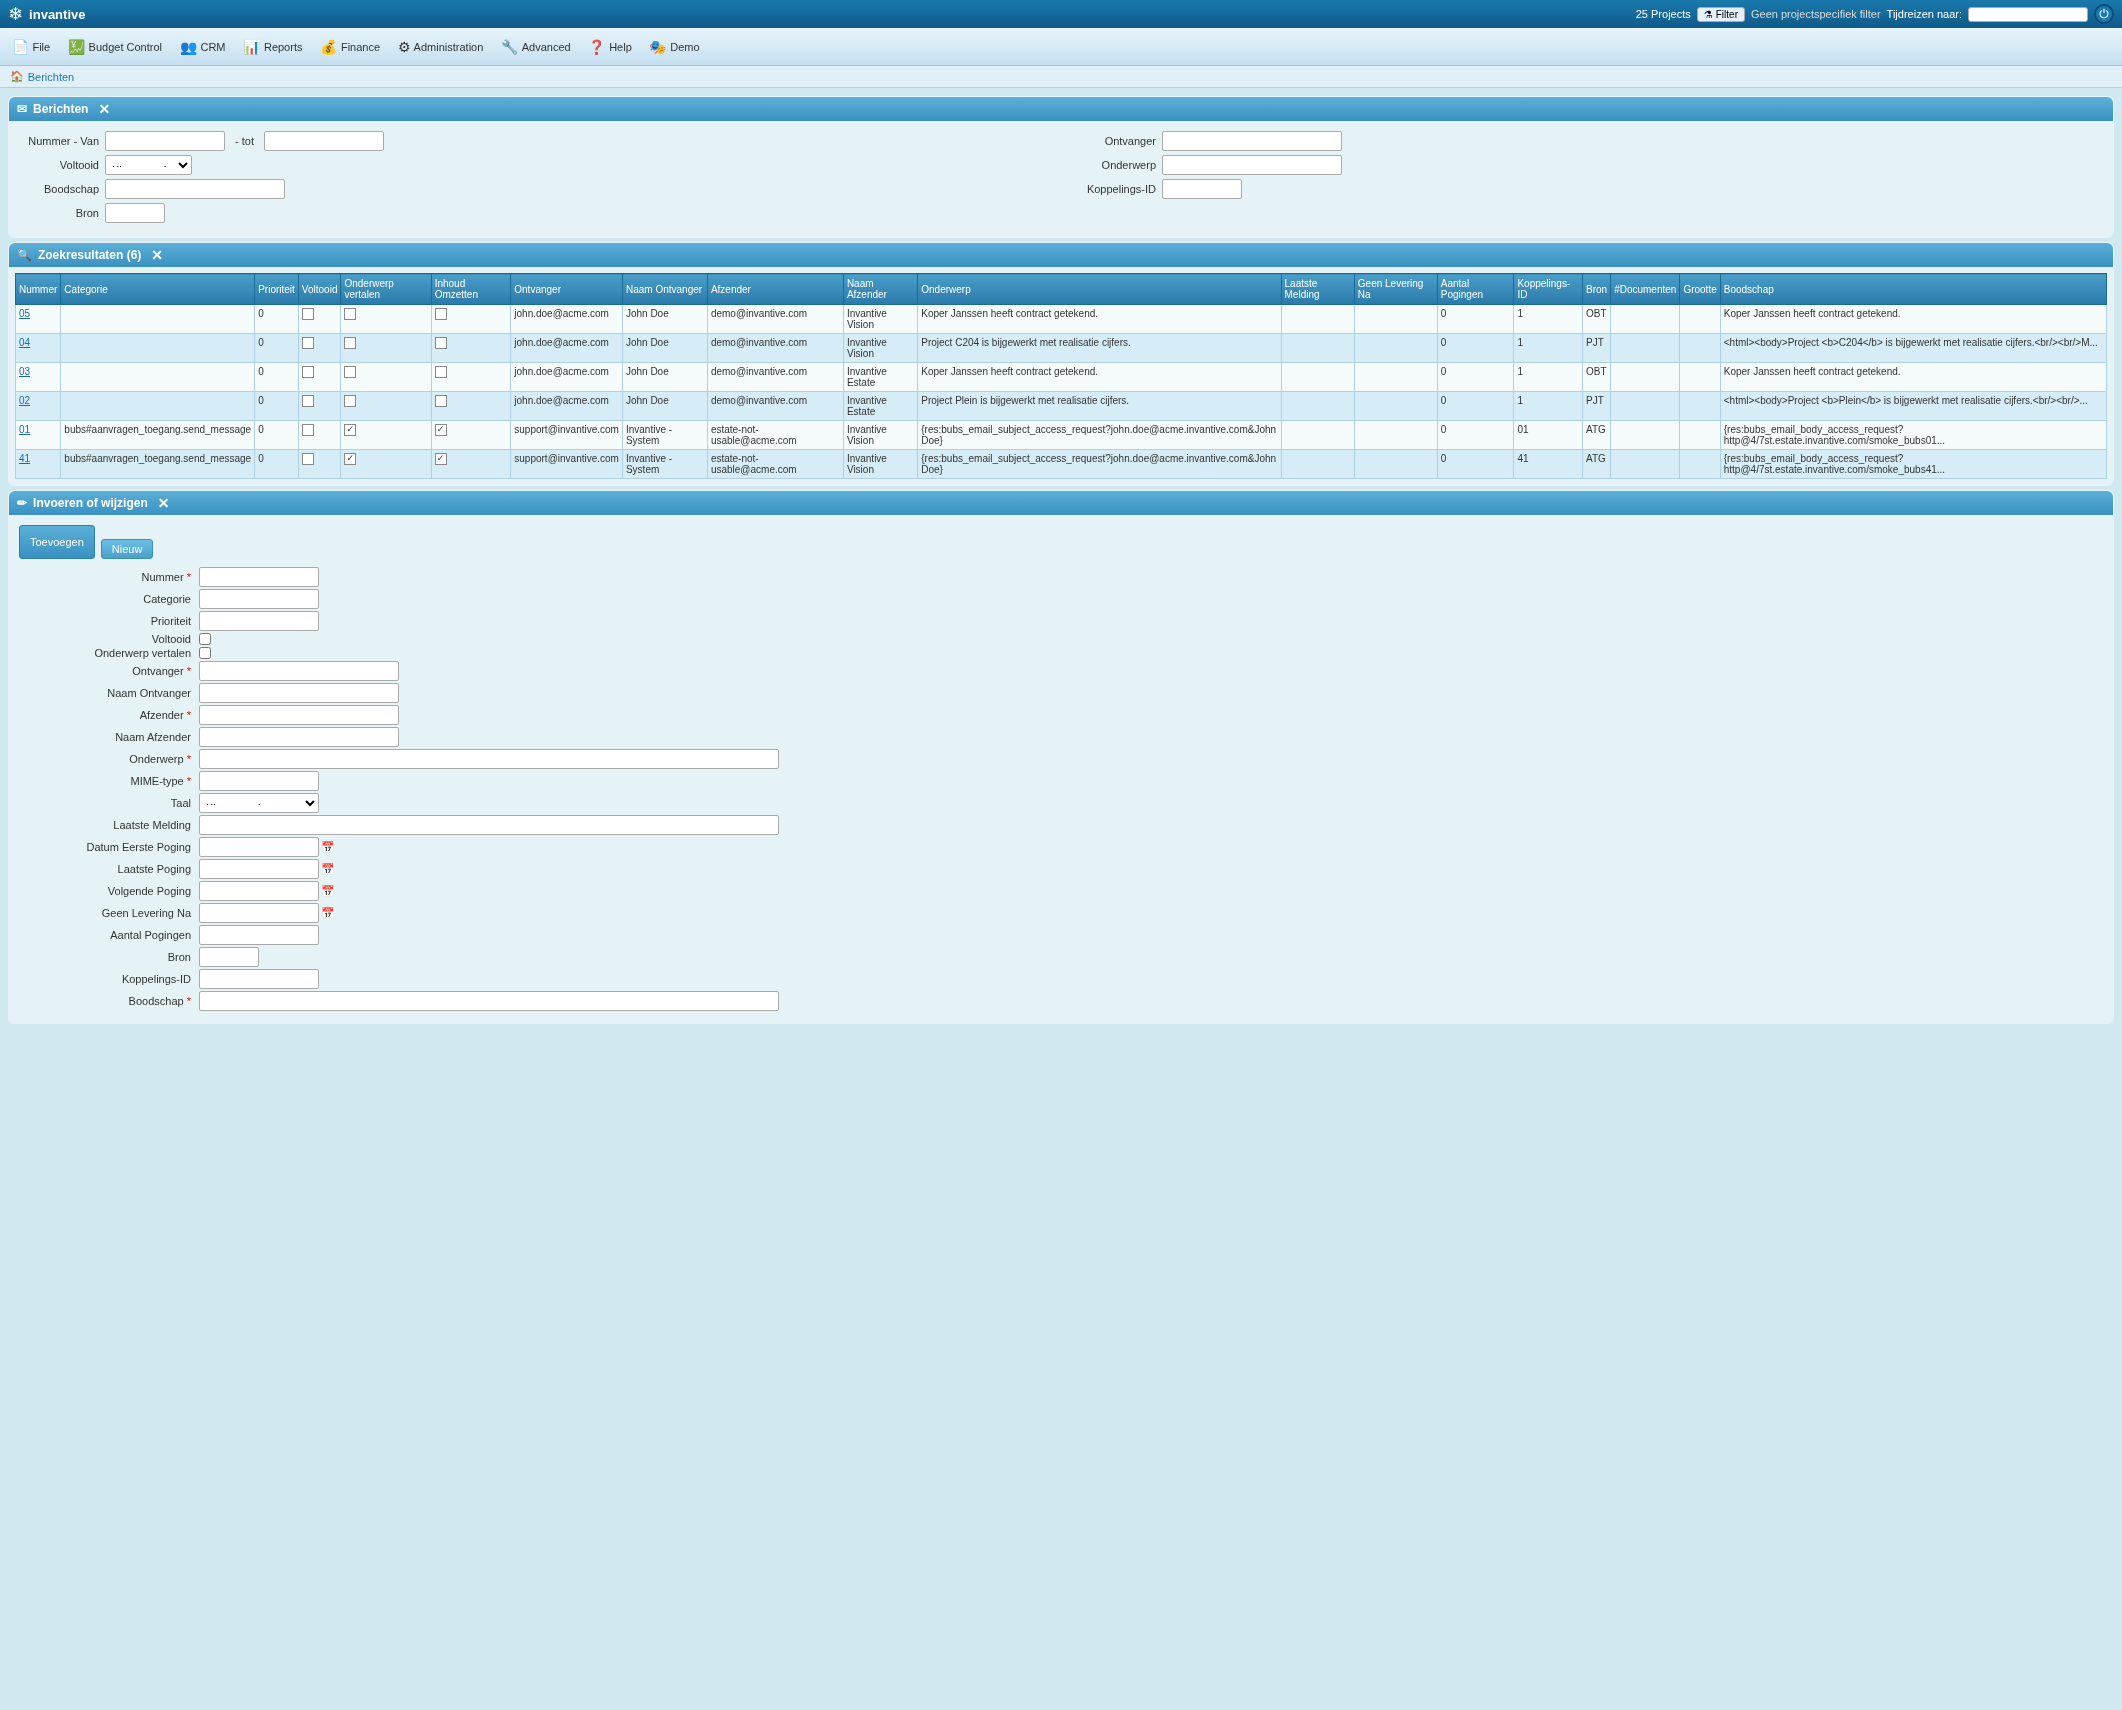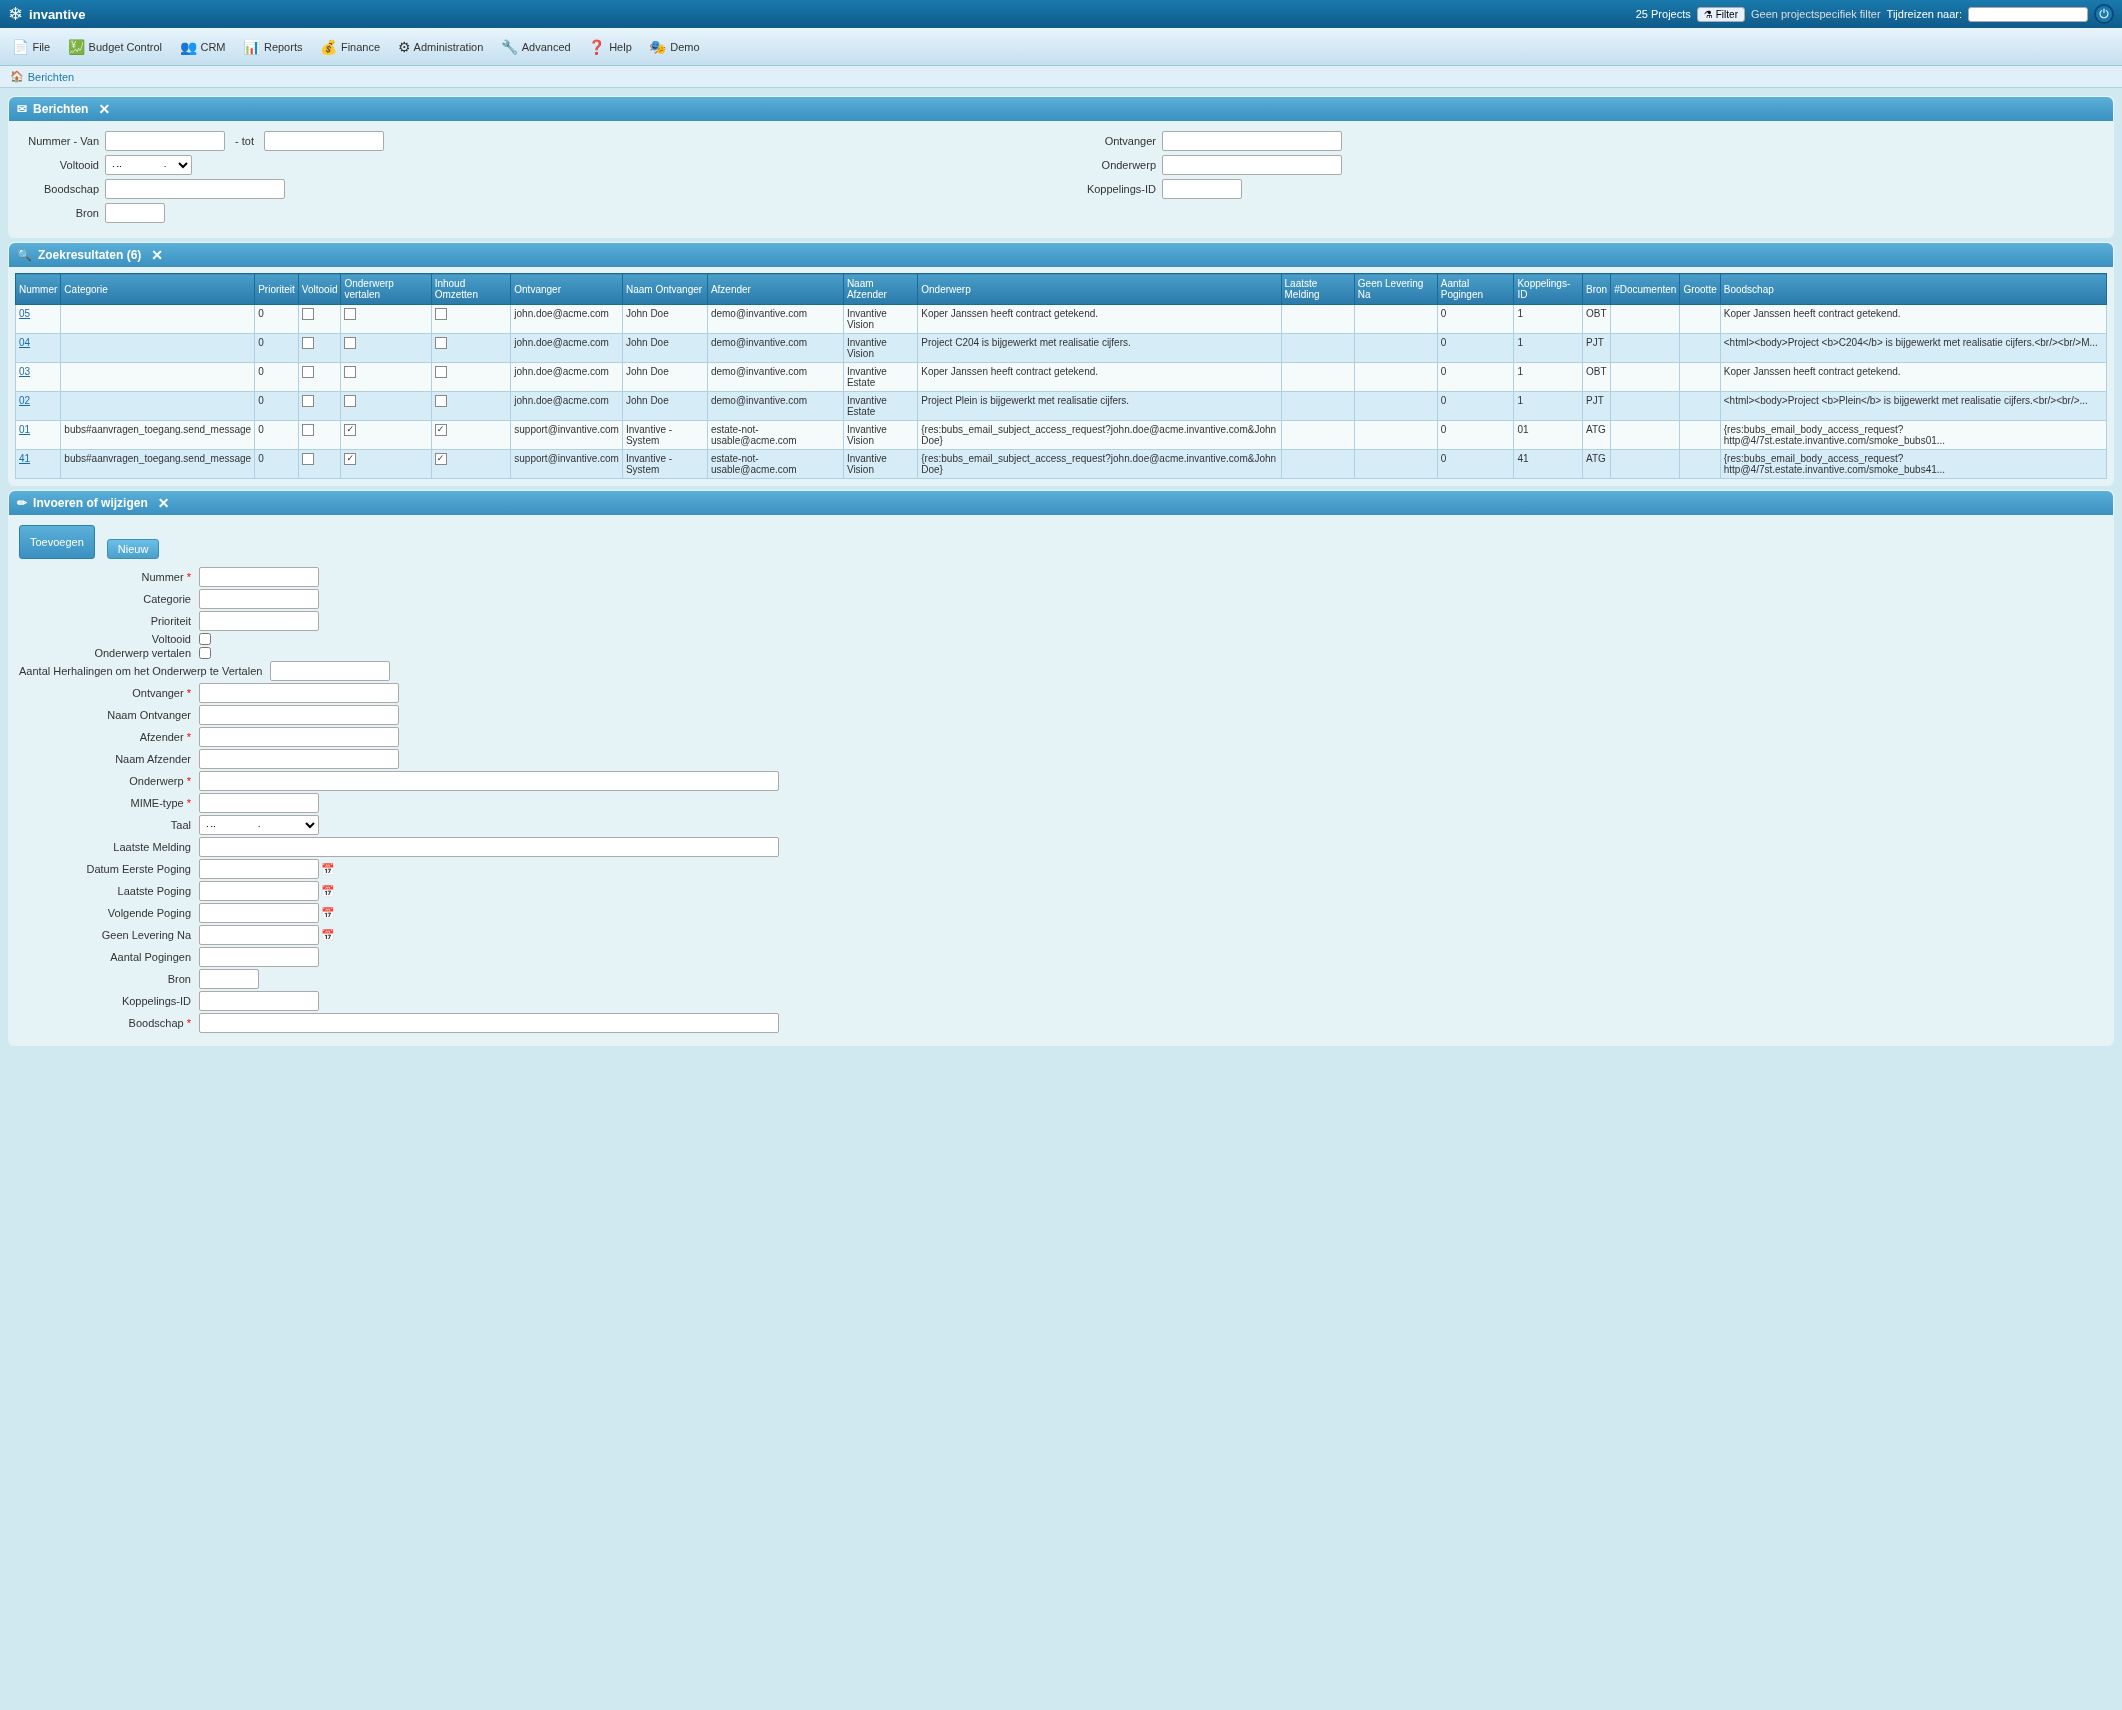--- a/index.html
+++ b/index.html
@@ -414,21 +414,21 @@
   </div>
 </div>
 
 <div class="panel" style="margin: 4px 8px 8px 8px;">
   <div class="panel-header">
     <span>✏</span>
     <span>Invoeren of wijzigen</span>
     <span style="font-size:14px; cursor:pointer; margin-left:4px;">✕</span>
   </div>
   <div class="panel-body">
-    <div style="display:flex; gap:12px; margin-bottom:8px;">
+    <div style="display:flex; gap:6px; margin-bottom:8px;">
       <button class="btn-add">Toevoegen</button>
       <button class="btn-new">Nieuw</button>
     </div>
 
     <div class="entry-row">
       <span class="entry-label required">Nummer</span>
       <input type="text" class="entry-input entry-input-medium" style="">
     </div>
     <div class="entry-row">
       <span class="entry-label">Categorie</span>
@@ -438,24 +438,20 @@
       <span class="entry-label">Prioriteit</span>
       <input type="text" class="entry-input entry-input-medium" style="">
     </div>
     <div class="entry-row">
       <span class="entry-label">Voltooid</span>
       <input type="checkbox" class="entry-checkbox" style="">
     </div>
     <div class="entry-row">
       <span class="entry-label">Onderwerp vertalen</span>
       <input type="checkbox" class="entry-checkbox" style="">
-    </div>
-    <div class="entry-row">
-      <span class="entry-label">Aantal Herhalingen om het Onderwerp te Vertalen</span>
-      <input type="text" class="entry-input entry-input-medium" style="">
     </div>
     <div class="entry-row">
       <span class="entry-label required">Ontvanger</span>
       <input type="text" class="entry-input" style="width: 200px;">
     </div>
     <div class="entry-row">
       <span class="entry-label">Naam Ontvanger</span>
       <input type="text" class="entry-input" style="width: 200px;">
     </div>
     <div class="entry-row">

